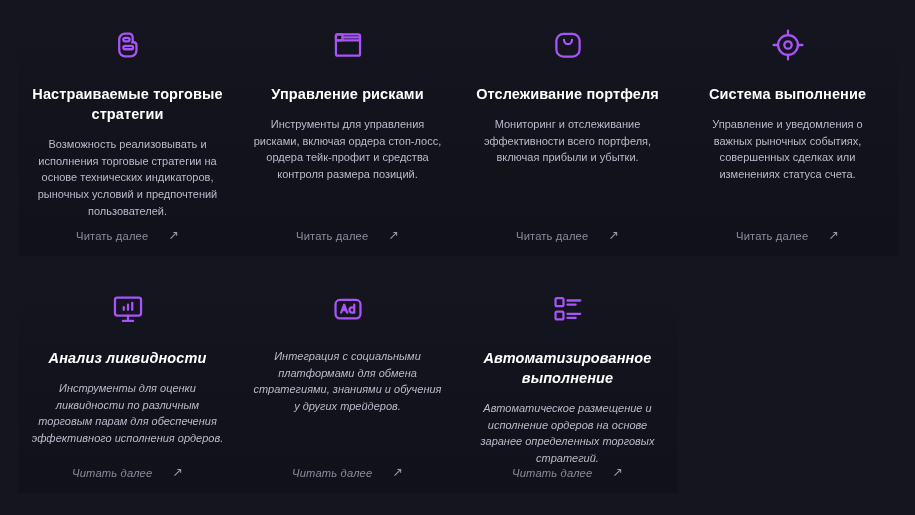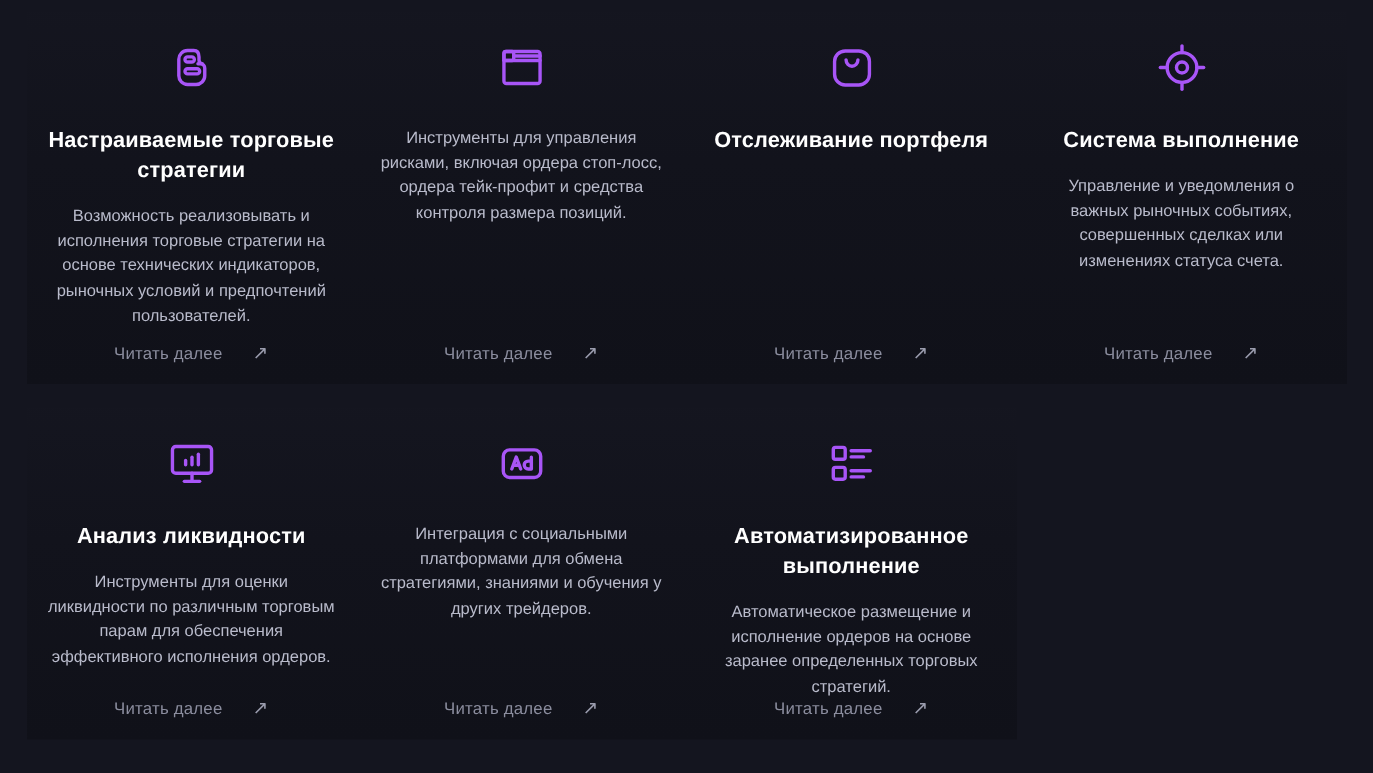--- a/index.html
+++ b/index.html
@@ -96,21 +96,21 @@
     font-size: 12.5px;
     line-height: 1;
     color: #9a9cad;
     transform: translateY(-1px);
   }
 
   
   .card .card-link { align-self: center; }
 
   
-  .row-two .card { min-height: 200px; }
+  .row-two .card { min-height: 200px; font-style: italic; }
 
   .gap-cell { width: 220px; }
 </style>
 </head>
 <body>
 
 <div class="features-section">
 
   <div class="row row-one">
 
@@ -132,35 +132,37 @@
 
     <div class="card">
       <div class="card-icon">
         <svg viewBox="0 0 24 24" fill="none" stroke="#a855f7" stroke-width="1.6" stroke-linecap="round" stroke-linejoin="round">
           <rect x="3.5" y="4.5" width="17" height="15" rx="1.2"></rect>
           <rect x="3.5" y="4.5" width="4.6" height="4.2" rx="0.8"></rect>
           <line x1="8.1" y1="6.6" x2="20.5" y2="6.6"></line>
           <line x1="3.5" y1="8.7" x2="20.5" y2="8.7"></line>
         </svg>
       </div>
+      <div class="card-title">Управление рисками</div>
       <div class="card-desc">Инструменты для управления рисками, включая ордера стоп-лосс, ордера тейк-профит и средства контроля размера позиций.</div>
       <div class="card-link">
         <span>Читать далее</span>
         <span class="link-arrow">↗</span>
       </div>
     </div>
 
     <div class="card">
       <div class="card-icon">
         <svg viewBox="0 0 24 24" fill="none" stroke="#a855f7" stroke-width="1.6" stroke-linecap="round" stroke-linejoin="round">
           <rect x="3.8" y="4.2" width="16.4" height="16" rx="5"></rect>
           <path d="M9.2 8.4c0 1.7 1.3 3 2.8 3s2.8-1.3 2.8-3"></path>
         </svg>
       </div>
       <div class="card-title">Отслеживание портфеля</div>
+      <div class="card-desc">Мониторинг и отслеживание эффективности всего портфеля, включая прибыли и убытки.</div>
       <div class="card-link">
         <span>Читать далее</span>
         <span class="link-arrow">↗</span>
       </div>
     </div>
 
     <div class="card">
       <div class="card-icon">
         <svg viewBox="0 0 24 24" fill="none" stroke="#a855f7" stroke-width="1.6" stroke-linecap="round" stroke-linejoin="round">
           <circle cx="12" cy="12" r="7"></circle>

